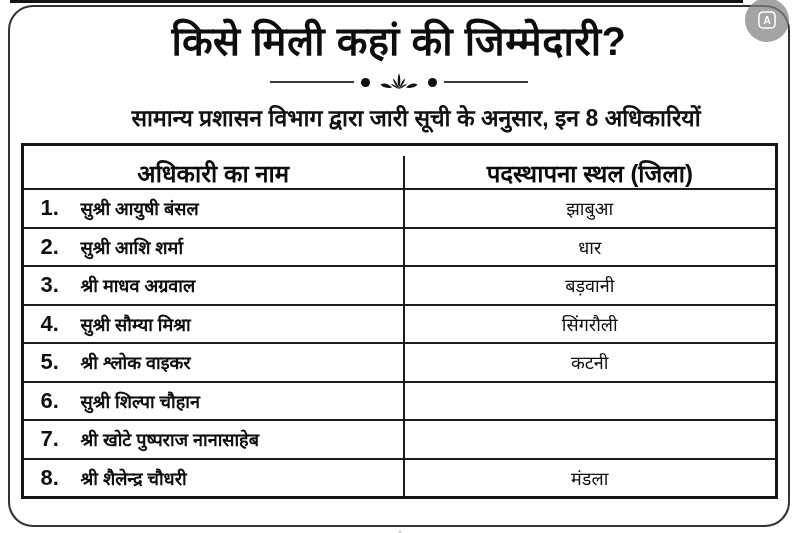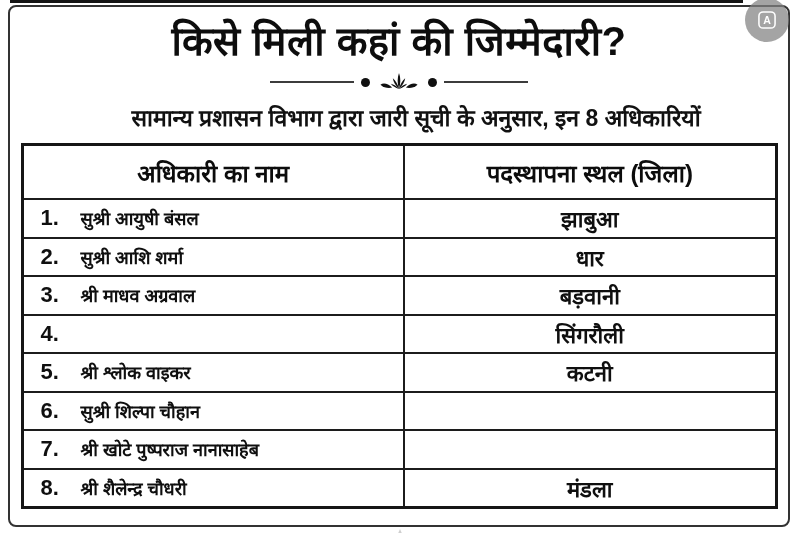--- a/index.html
+++ b/index.html
@@ -17,21 +17,21 @@
     position: absolute; left: 10px; top: 0;
     width: 733px; height: 3px;
     background: #141414;
   }
 
   .frame {
     position: absolute;
     left: 8px; top: 5px;
     width: 778px; height: 518px;
     border: 2.5px solid #333333;
-    border-radius: 8px;
+    border-radius: 25px;
     background: #ffffff;
     box-sizing: content-box;
   }
 
   .page-title {
     margin: 8px 0 0 0;
     text-align: center;
     font-size: 40px;
     line-height: 52px;
     font-weight: 700;
@@ -76,21 +76,21 @@
     margin: 9px auto 0 auto;
     border: 3px solid #161616;
     background: #ffffff;
   }
   .t-row {
     display: flex;
     align-items: stretch;
     border-top: 2px solid #1c1c1c;
   }
   .t-row:first-child { border-top: none; }
-  .t-row.header { height: 52px; }
+  .t-row.header { height: 32px; margin-top: 10px; }
   .t-row.data { height: 36.5px; }
 
   .cell {
     display: flex;
     align-items: center;
     box-sizing: border-box;
   }
   .c-left {
     width: 50.8%;
     border-right: 2.5px solid #1c1c1c;
@@ -113,22 +113,22 @@
     font-size: 22px;
     font-weight: 600;
     box-sizing: content-box;
   }
   .officer-name {
     font-size: 18px;
     font-weight: 600;
     white-space: nowrap;
   }
   .district-name {
-    font-size: 22px;
-    font-weight: 700;
+    font-size: 18px;
+    font-weight: 400;
   }
 
   .lens-badge {
     position: absolute;
     left: 745px; top: -2px;
     width: 44px; height: 44px;
     border-radius: 50%;
     background: #828282;
     opacity: 0.72;
     display: flex;
@@ -207,20 +207,21 @@
         <span class="officer-name">श्री माधव अग्रवाल</span>
       </div>
       <div class="cell c-right">
         <span class="district-name">बड़वानी</span>
       </div>
     </div>
 
     <div class="t-row data">
       <div class="cell c-left">
         <span class="row-num">4.</span>
+        <span class="officer-name">सुश्री सौम्या मिश्रा</span>
       </div>
       <div class="cell c-right">
         <span class="district-name">सिंगरौली</span>
       </div>
     </div>
 
     <div class="t-row data">
       <div class="cell c-left">
         <span class="row-num">5.</span>
         <span class="officer-name">श्री श्लोक वाइकर</span>

